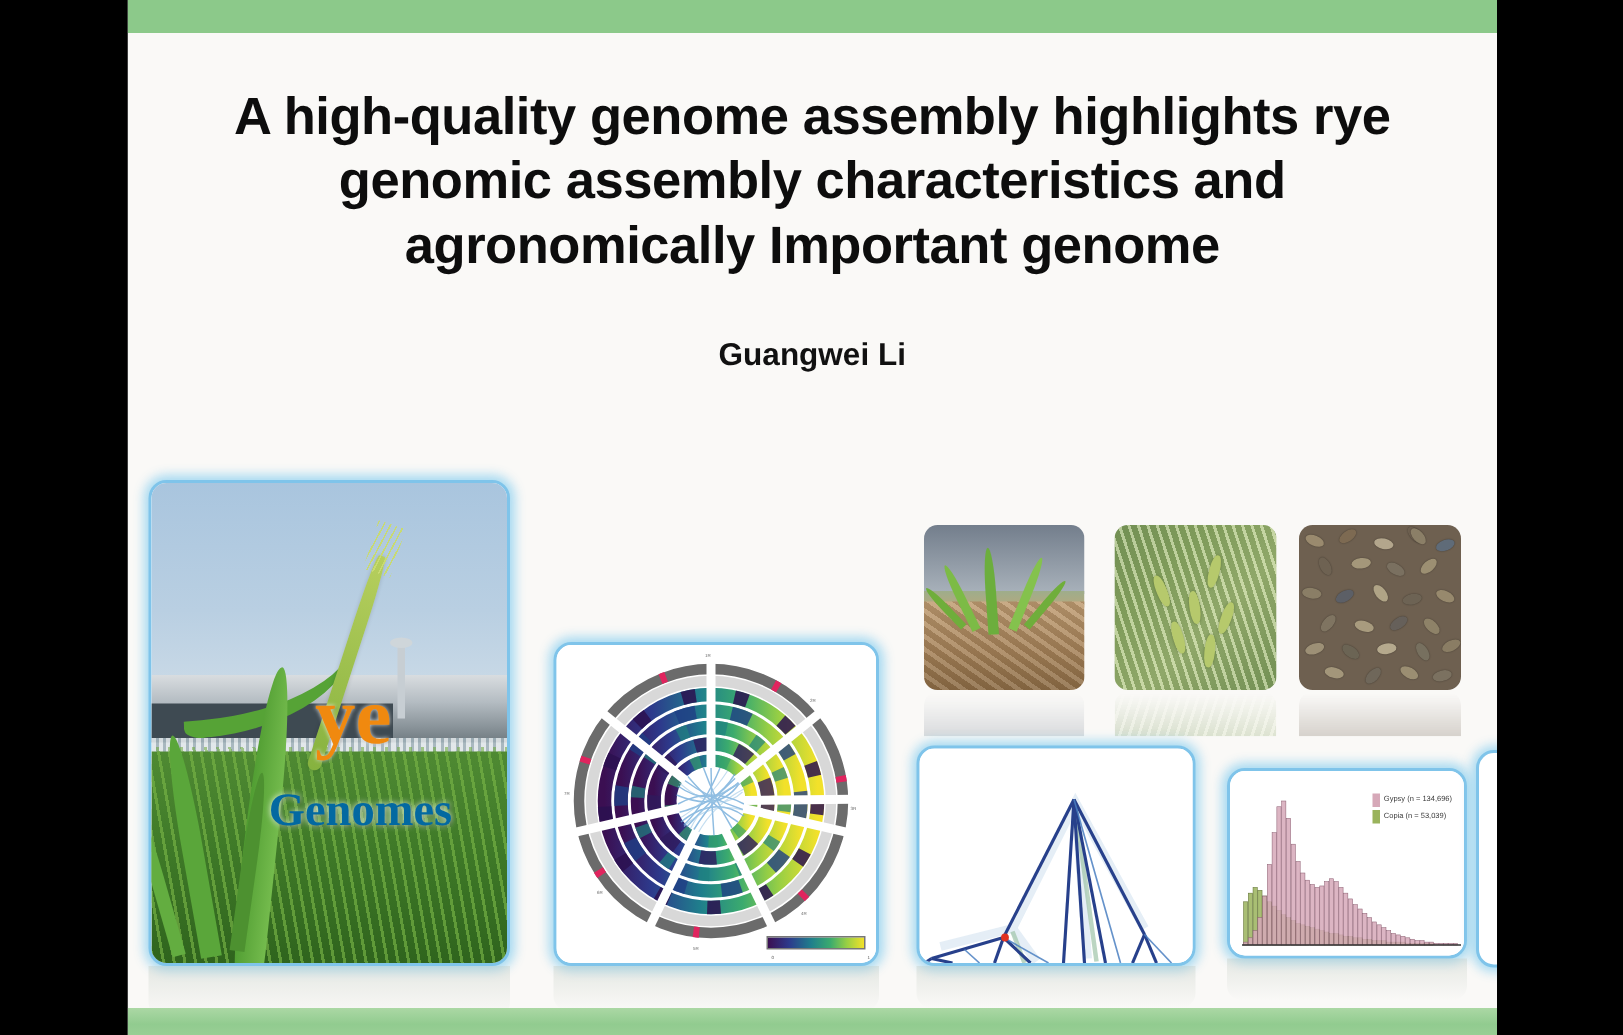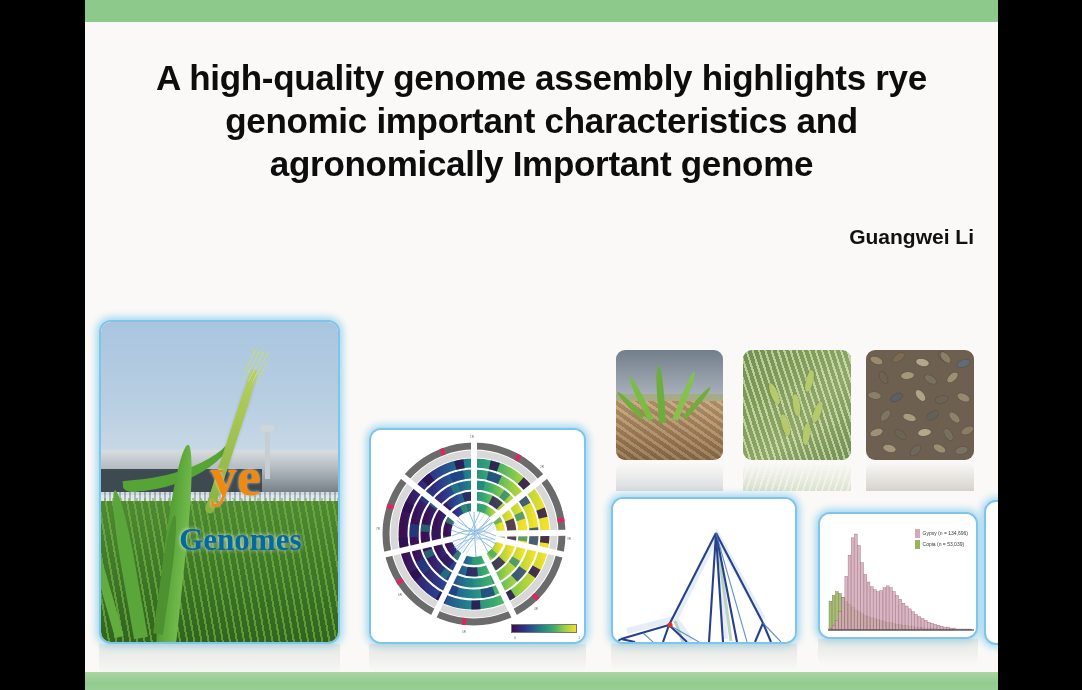--- a/index.html
+++ b/index.html
@@ -62,21 +62,21 @@
     line-height: 43px;
     letter-spacing: -0.3px;
   }
   .title-line { display: block; }
 
   .author {
     position: absolute;
     left: 24px;
     top: 225px;
     width: 865px;
-    text-align: right;
+    text-align: center;
     color: #111111;
     font-weight: bold;
     font-size: 21px;
   }
   .date {
     position: absolute;
     left: 24px;
     top: 272px;
     width: 865px;
     text-align: center;
@@ -295,21 +295,21 @@
 <body>
 
 <div id="viewer">
 
   <div id="slide">
 
     <div class="top-band"></div>
 
     <div class="title">
       <span class="title-line">A high-quality genome assembly highlights rye</span>
-      <span class="title-line">genomic important characteristics and</span>
+      <span class="title-line">genomic assembly characteristics and</span>
       <span class="title-line">agronomically Important genome</span>
     </div>
 
     <div class="author">Guangwei Li</div>
 
     <div class="panel" id="field-photo">
       <div class="field-scene">
         <div class="fs-sky"></div>
         <div class="fs-build"></div>
         <div class="fs-dark"></div>

